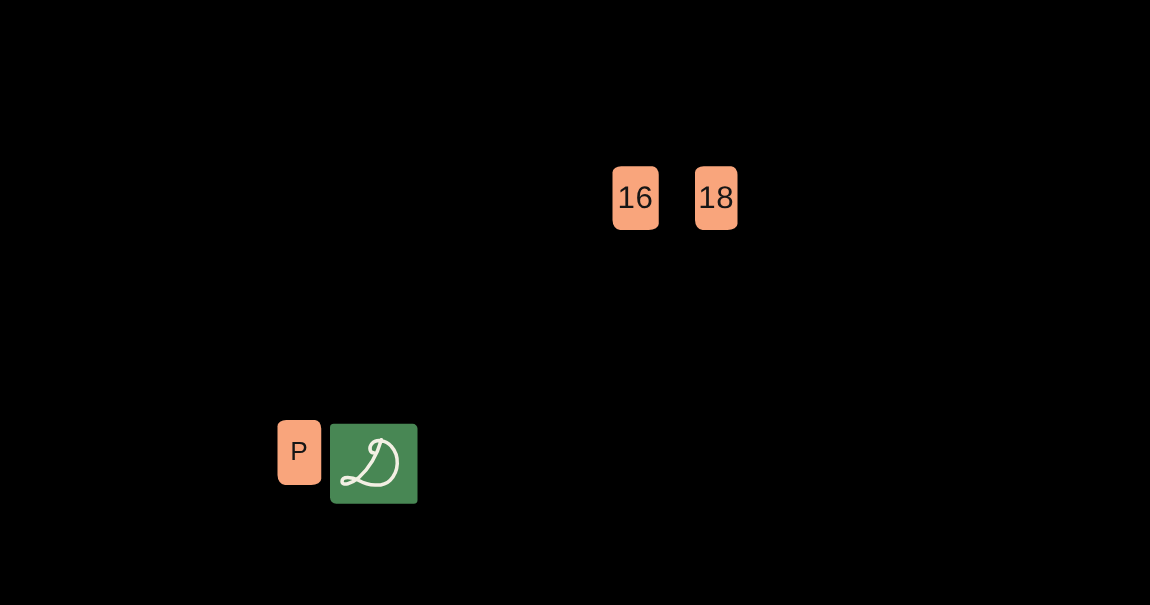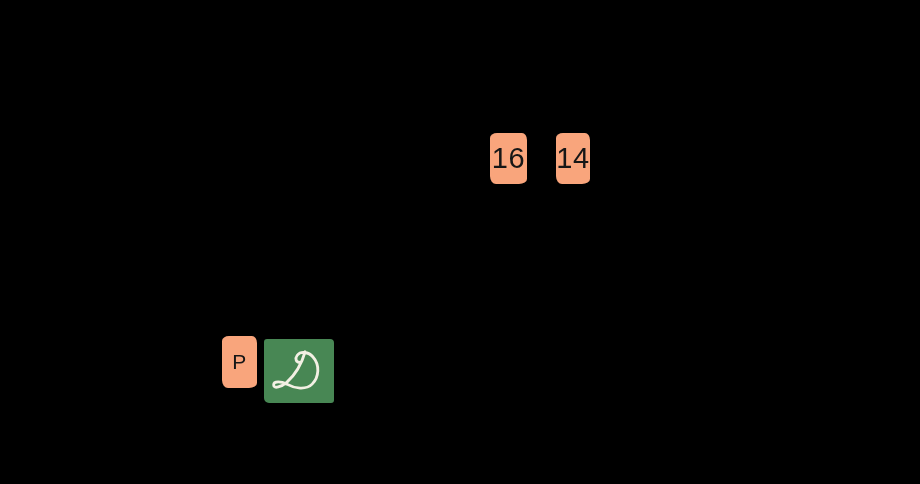--- a/index.html
+++ b/index.html
@@ -16,21 +16,21 @@
     background: #000;
   }
   
   .sketch-box {
     position: absolute;
     display: flex;
     align-items: center;
     justify-content: center;
     box-sizing: border-box;
     border-radius: 7px 5px 8px 6px / 5px 7px 5px 8px;
-    font-size: 29px;
+    font-size: 25px;
     font-weight: normal;
     letter-spacing: 0.5px;
     cursor: pointer;
   }
   .box-16 { left: 490px; top: 133px; width: 37px; height: 51px; }
   .box-12 { left: 556px; top: 133px; width: 34px; height: 51px; }
   .box-p  { left: 222px; top: 336px; width: 35px; height: 52px; font-size: 21px; }
   .logo-tile {
     position: absolute;
     left: 264px; top: 339px;
@@ -50,21 +50,21 @@
 </head>
 <body>
 
 <div class="stage" style="background-color: rgb(0, 0, 0);">
 
   <div class="sketch-box box-16" style="background-color: rgb(249, 165, 124);">
     <span style="color: rgb(22, 22, 22);">16</span>
   </div>
 
   <div class="sketch-box box-12" style="background-color: rgb(249, 165, 124);">
-    <span style="color: rgb(22, 22, 22);">14</span>
+    <span style="color: rgb(22, 22, 22);">18</span>
   </div>
 
   <div class="sketch-box box-p" style="background-color: rgb(249, 165, 124);">
     <span style="color: rgb(22, 22, 22);">P</span>
   </div>
 
   <div class="logo-tile" style="background-color: rgb(72, 135, 84);">
     <span style="color: rgb(243, 240, 228);">
       <svg viewBox="0 0 70 64" xmlns="http://www.w3.org/2000/svg" aria-hidden="true">
         <path d="M 42 10

